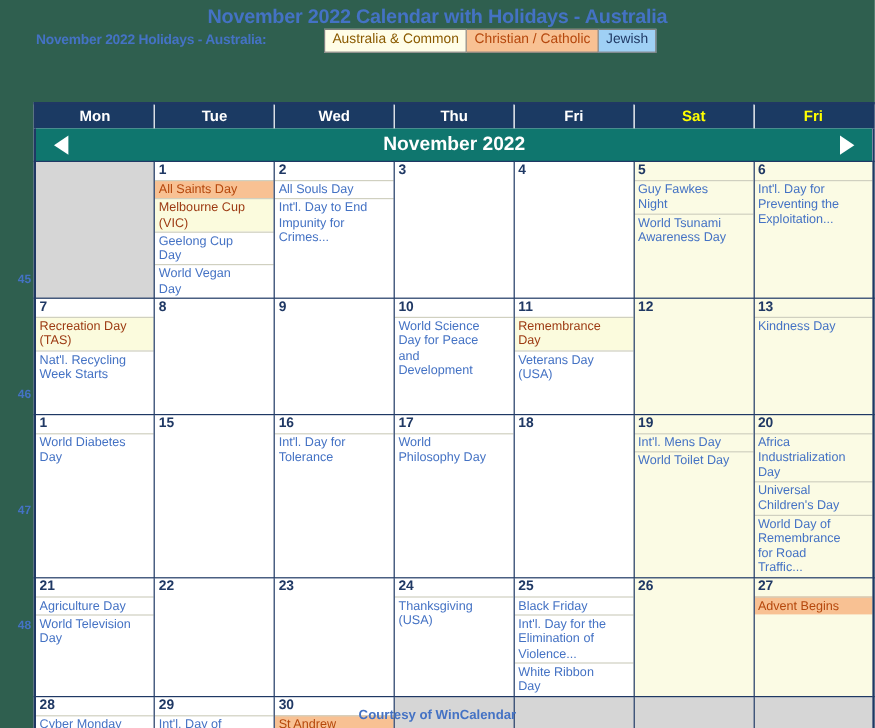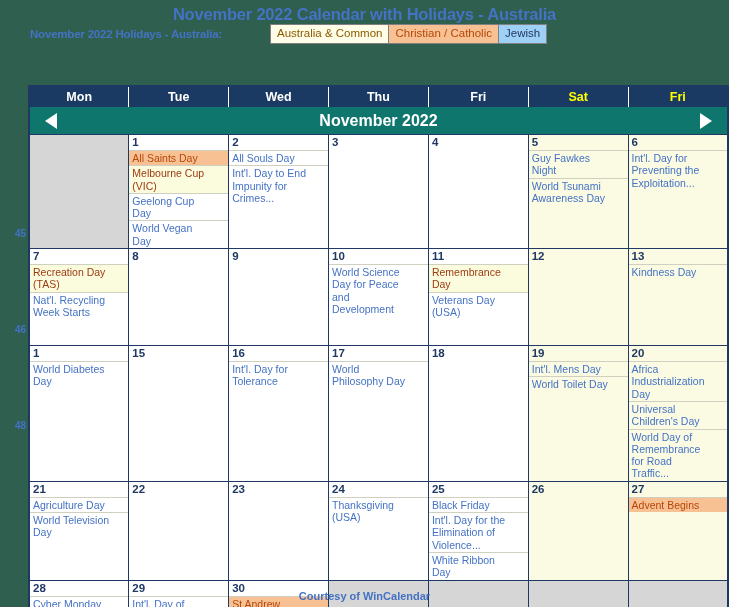--- a/index.html
+++ b/index.html
@@ -207,20 +207,21 @@
       <div class="chip christian">Christian / Catholic</div>
       <div class="chip jewish">Jewish</div>
     </div>
   </div>
 
   <div class="cal-wrap">
     <div class="weeknums" id="weeknums">
         <div class="wn"></div>
         <div class="wn">45</div>
         <div class="wn">46</div>
+        <div class="wn">47</div>
         <div class="wn">48</div>
       </div>
 
     <table class="cal">
       <tbody>
         <tr class="title-bar">
           <td colspan="7">
             <div class="month-title">November 2022</div>
             <div class="nav-arrow nav-prev">
               <span class="tri tri-left"></span>

